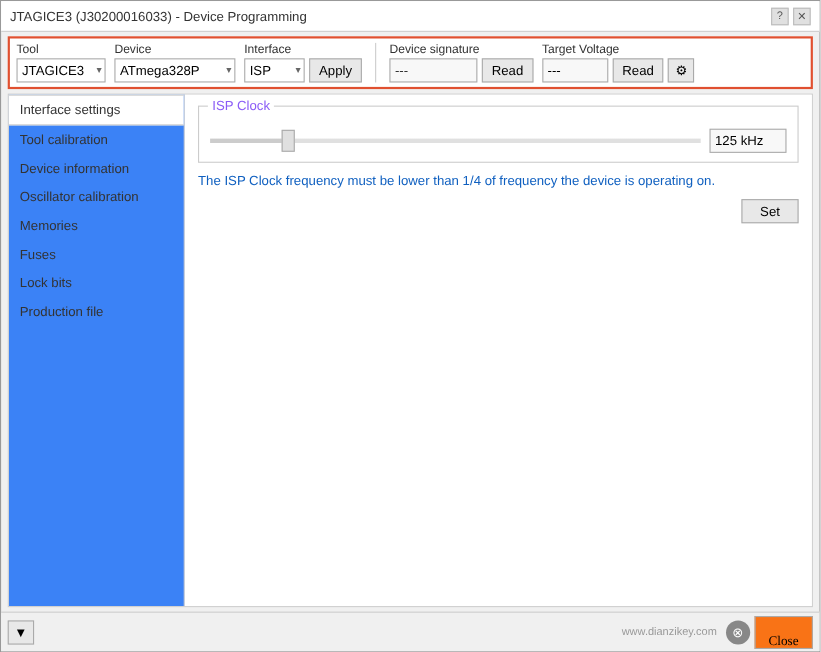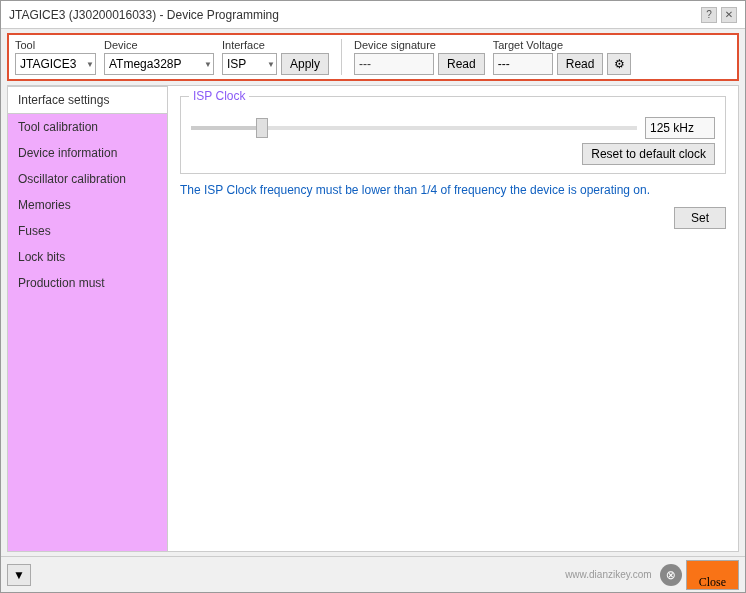--- a/index.html
+++ b/index.html
@@ -164,21 +164,21 @@
       display: flex;
       flex: 1;
       margin: 0 6px 4px 6px;
       border: 1px solid #ccc;
       background: #fff;
       overflow: hidden;
     }
 
     .sidebar {
       width: 160px;
-      background: #f0abfc;
+      background: #3b82f6;
       border-right: 1px solid #ccc;
       flex-shrink: 0;
     }
 
     .sidebar-item {
       padding: 6px 10px;
       cursor: pointer;
       color: #333;
       border-bottom: none;
     }
@@ -447,35 +447,32 @@
       <div class="sidebar-item">
         <span>Memories</span>
       </div>
       <div class="sidebar-item">
         <span>Fuses</span>
       </div>
       <div class="sidebar-item">
         <span>Lock bits</span>
       </div>
       <div class="sidebar-item">
-        <span>Production must</span>
+        <span>Production file</span>
       </div>
     </div>
 
     <div class="main-panel">
       <div class="isp-clock-group">
         <span class="group-title">ISP Clock</span>
         <div class="isp-clock-inner">
           <div class="slider-row">
             <input type="range" class="slider" min="0" max="100" value="15" style="">
             <input type="text" class="freq-display" value="125 kHz" style="">
           </div>
-          <div class="reset-row">
-            <button class="reset-btn">Reset to default clock</button>
-          </div>
         </div>
       </div>
 
       <div class="info-text">The ISP Clock frequency must be lower than 1/4 of frequency the device is operating on.</div>
 
       <div class="set-row">
         <button class="set-btn">Set</button>
       </div>
     </div>
   </div>

